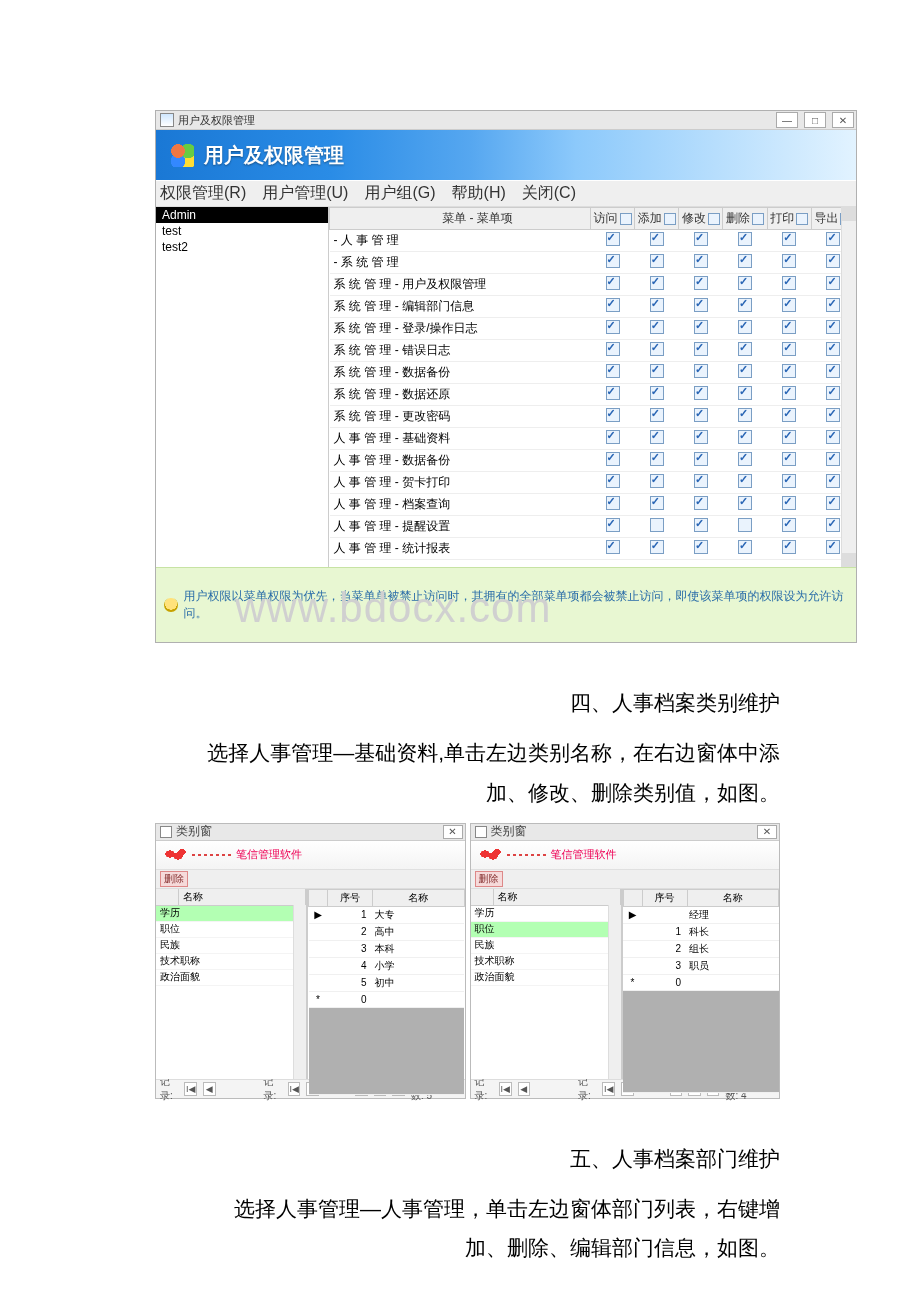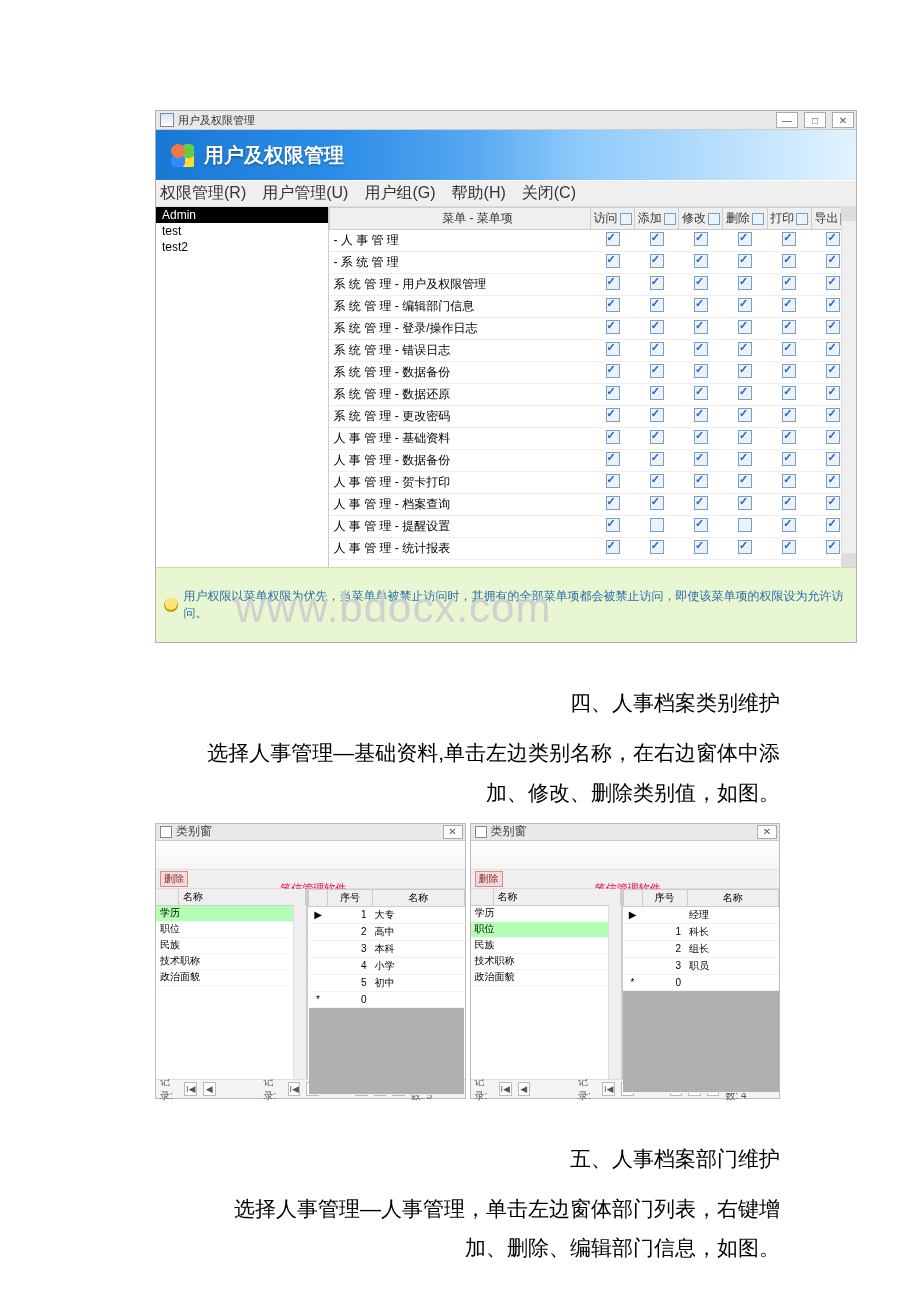--- a/index.html
+++ b/index.html
@@ -206,21 +206,20 @@
     position:absolute; right:2px; top:1px;
     width:18px; height:12px; border:1px solid #aaa;
     display:flex;align-items:center;justify-content:center;
     font-size:10px;color:#555;background:#fff;
   }
   .win2-banner {
     height:28px;
     background: linear-gradient(#fff,#f4f4f4);
     display:flex; align-items:center; padding-left:6px;
     border-bottom:1px solid #e0e0e0;
-    flex-direction:column;
   }
   .win2-banner .logo {
     width:26px;height:22px;
     background:
       radial-gradient(ellipse 8px 6px at 8px 10px, #e33 60%, transparent 61%),
       radial-gradient(ellipse 8px 6px at 16px 12px, #e33 60%, transparent 61%),
       radial-gradient(ellipse 6px 5px at 20px 8px, #e33 60%, transparent 61%);
   }
   .win2-banner .dots { flex:0 0 40px; height:2px;
     background: repeating-linear-gradient(90deg,#d44 0 3px,transparent 3px 6px);

